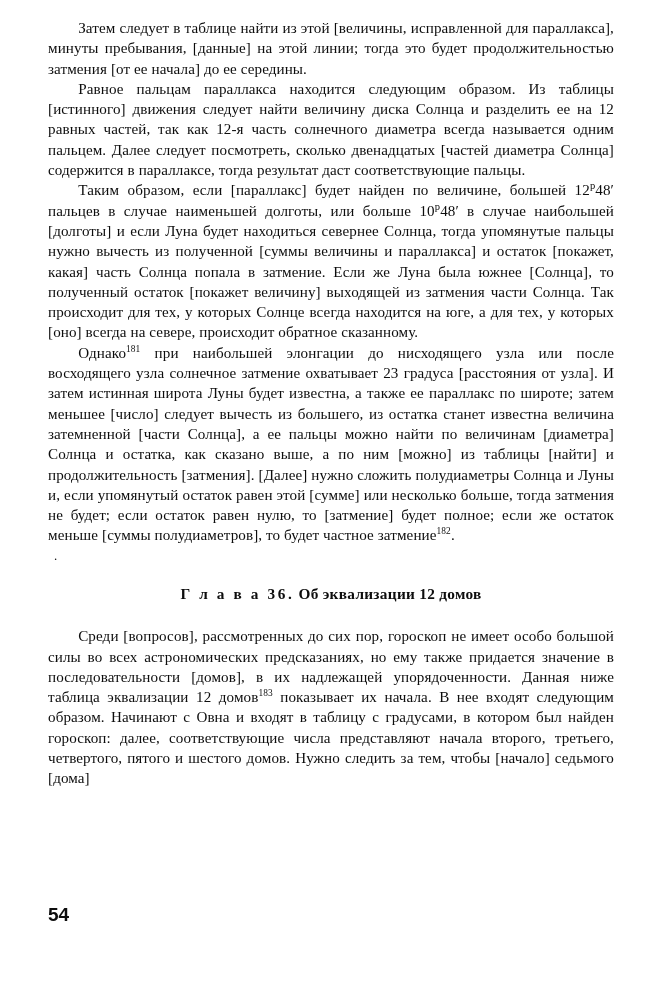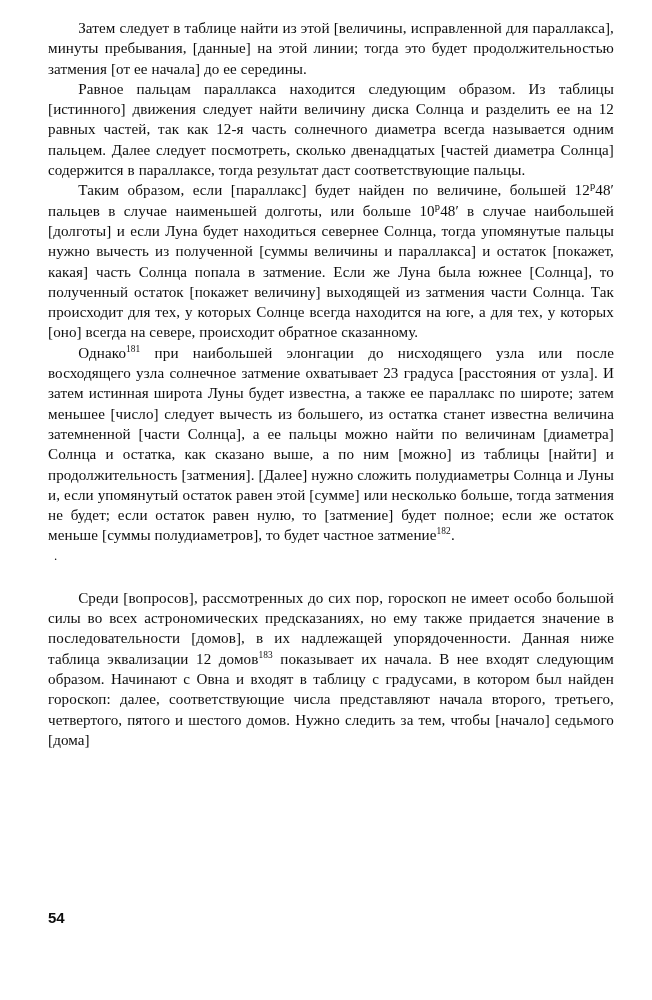--- a/index.html
+++ b/index.html
@@ -62,21 +62,21 @@
   .chapter-heading .gl {
     letter-spacing: 2.6px;
   }
   .after-heading-gap {
     height: 22px;
   }
   .page-number {
     position: absolute;
     left: 48px;
     bottom: 22px;
-    font-size: 15px;
+    font-size: 19px;
     font-weight: bold;
     font-family: "Liberation Sans", sans-serif;
   }
   .sect {
     margin-bottom: 0;
   }
 </style>
 </head>
 <body>
 
@@ -87,20 +87,21 @@
     <p class="sect">Затем следует в таблице найти из этой [величины, исправленной для параллакса], минуты пребывания, [данные] на этой линии; тогда это будет продолжительностью затмения [от ее начала] до ее середины.</p>
 
     <p class="sect">Равное пальцам параллакса находится следующим образом. Из таблицы [истинного] движения следует найти величину диска Солнца и разделить ее на 12 равных частей, так как 12-я часть солнечного диаметра всегда называется одним пальцем. Далее следует посмотреть, сколько двенадцатых [частей диаметра Солнца] содержится в параллаксе, тогда результат даст соответствующие пальцы.</p>
 
     <p class="sect"><span>Таким образом, если [параллакс] будет найден по величине, большей 12</span><span class="sup-small">p</span><span>48′ пальцев в случае наименьшей долготы, или больше 10</span><span class="sup-small">p</span><span>48′ в случае наибольшей [долготы] и если Луна будет находиться севернее Солнца, тогда упомянутые пальцы нужно вычесть из полученной [суммы величины и параллакса] и остаток [покажет, какая] часть Солнца попала в затмение. Если же Луна была южнее [Солнца], то полученный остаток [покажет величину] выходящей из затмения части Солнца. Так происходит для тех, у которых Солнце всегда находится на юге, а для тех, у которых [оно] всегда на севере, происходит обратное сказанному.</span></p>
 
     <p class="sect"><span>Однако</span><sup>181</sup><span> при наибольшей элонгации до нисходящего   узла или после восходящего узла солнечное затмение охватывает 23 градуса [расстояния от узла]. И затем истинная широта Луны будет известна, а также ее параллакс по широте;  затем меньшее [число] следует вычесть из большего,  из остатка станет известна величина затемненной [части Солнца], а ее пальцы можно найти по величинам [диаметра] Солнца и остатка, как сказано выше, а по ним [можно] из таблицы [найти] и продолжительность [затмения]. [Далее] нужно сложить полудиаметры Солнца и Луны и, если упомянутый остаток равен этой [сумме] или несколько больше, тогда затмения не будет; если остаток равен нулю,   то [затмение] будет полное; если же остаток меньше [суммы полудиаметров], то будет частное затмение</span><sup>182</sup><span>.</span></p>
 
     <div class="spacer-dot">.</div>
 
+    <div class="chapter-heading"><span class="gl">Г л а в а 36.</span><span> Об эквализации 12 домов</span></div>
 
     <div class="after-heading-gap"></div>
 
     <p class="sect"><span>Среди [вопросов], рассмотренных до сих пор, гороскоп не имеет особо большой силы во всех астрономических предсказаниях, но ему также придается значение в последовательности [домов], в их надлежащей упорядоченности. Данная ниже таблица эквализации 12 домов</span><sup>183</sup><span> показывает их начала. В нее входят следующим образом. Начинают с Овна и входят в таблицу с градусами, в котором был найден гороскоп: далее, соответствующие числа представляют начала второго, третьего, четвертого, пятого и шестого домов. Нужно следить за тем, чтобы [начало] седьмого   [дома]</span></p>
 
   </div>
 
   <div class="page-number">54</div>
 
 </div>

